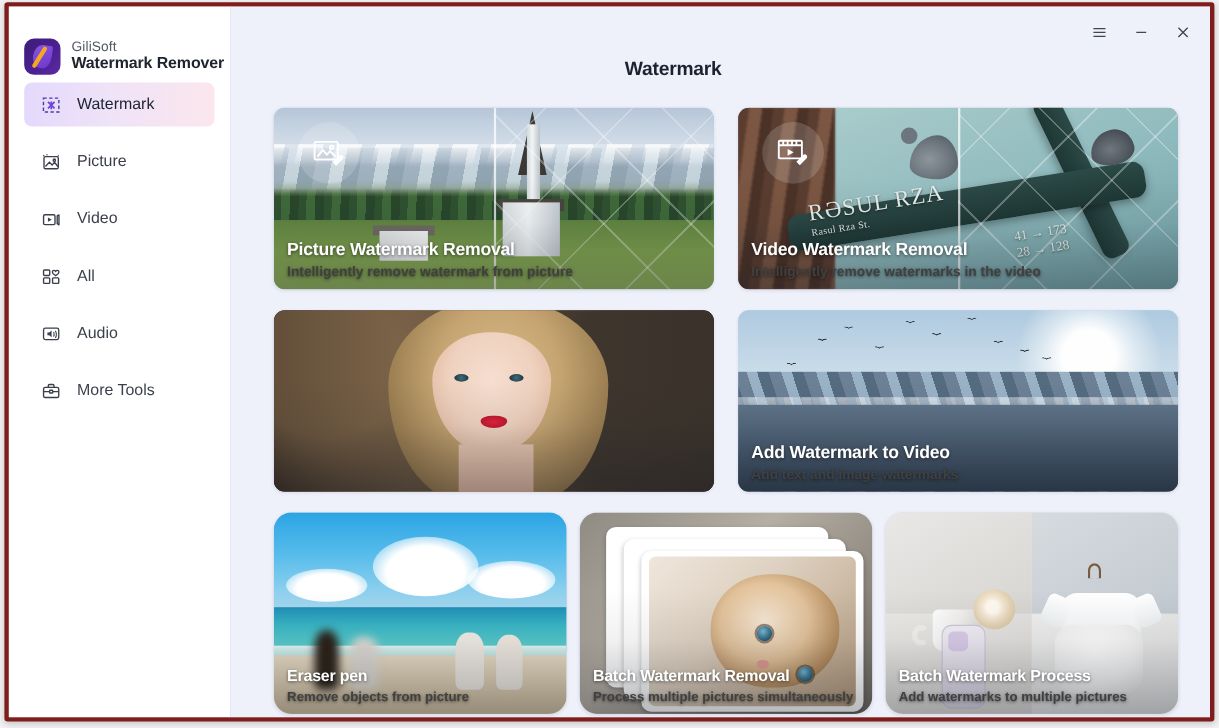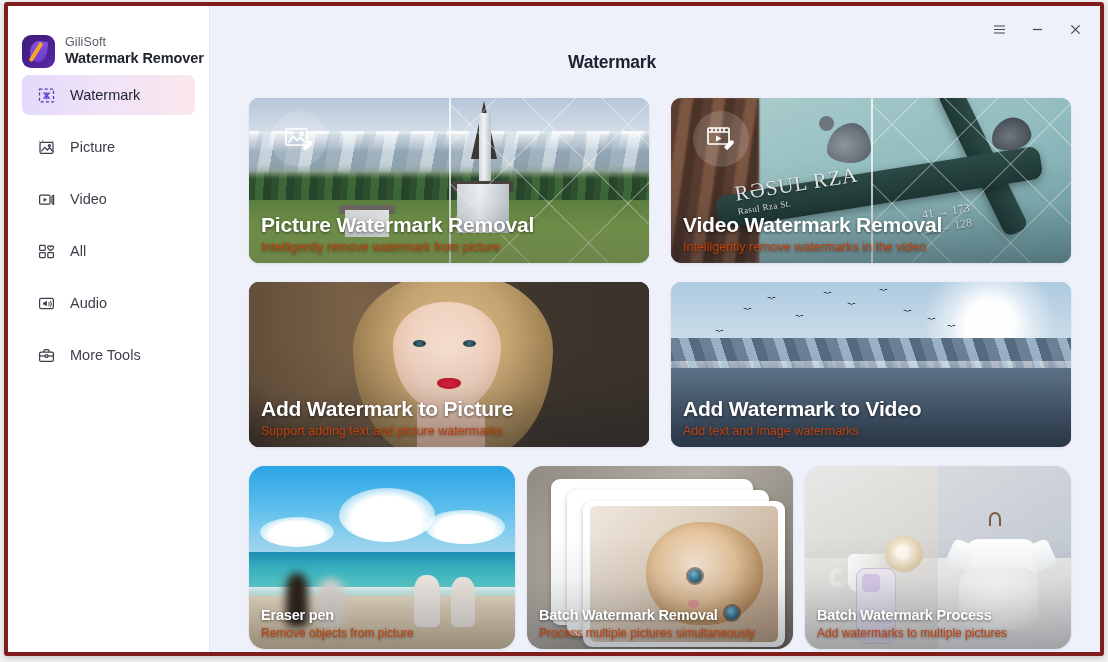--- a/index.html
+++ b/index.html
@@ -174,33 +174,34 @@
   }
 
   .card-text {
     position: absolute;
     left: 12px;
     bottom: 9px;
     right: 10px;
     pointer-events: none;
   }
   .card-title {
-    font-size: 21px;
+    font-size: 16px;
     font-weight: bold;
     color: #ffffff;
     letter-spacing: -0.2px;
     text-shadow: 0 1px 3px rgba(0,0,0,0.55);
     margin-bottom: 3px;
     white-space: nowrap;
   }
   .card-sub {
     font-size: 12.5px;
-    color: #c2410c;
+    color: #404040;
     text-shadow: 0 1px 3px rgba(0,0,0,0.55);
     white-space: nowrap;
+    font-weight: bold;
   }
   .card.small .card-title { font-size: 14.5px; }
   .card.small .card-sub { font-size: 12px; }
 
   
   .badge-icon {
     position: absolute;
     left: 22px; top: 13px;
     width: 56px; height: 56px;
     border-radius: 50%;
@@ -721,24 +722,20 @@
           <div class="art art-portrait">
             <div class="bg-blur"></div>
             <div class="hair"></div>
             <div class="face"></div>
             <div class="eye-l"></div>
             <div class="eye-r"></div>
             <div class="lips"></div>
             <div class="neck"></div>
           </div>
           <div class="overlay-grad"></div>
-          <div class="card-text">
-            <div class="card-title">Add Watermark to Picture</div>
-            <div class="card-sub">Support adding text and picture watermarks</div>
-          </div>
         </div>
 
         <div class="card big">
           <div class="art art-range">
             <div class="sky2"></div>
             <div class="sun"></div>
             <div class="mtns"></div>
             <div class="snow2"></div>
             <div class="mtns2"></div>
             <div class="bird" style="left:18%;top:16%"></div>

